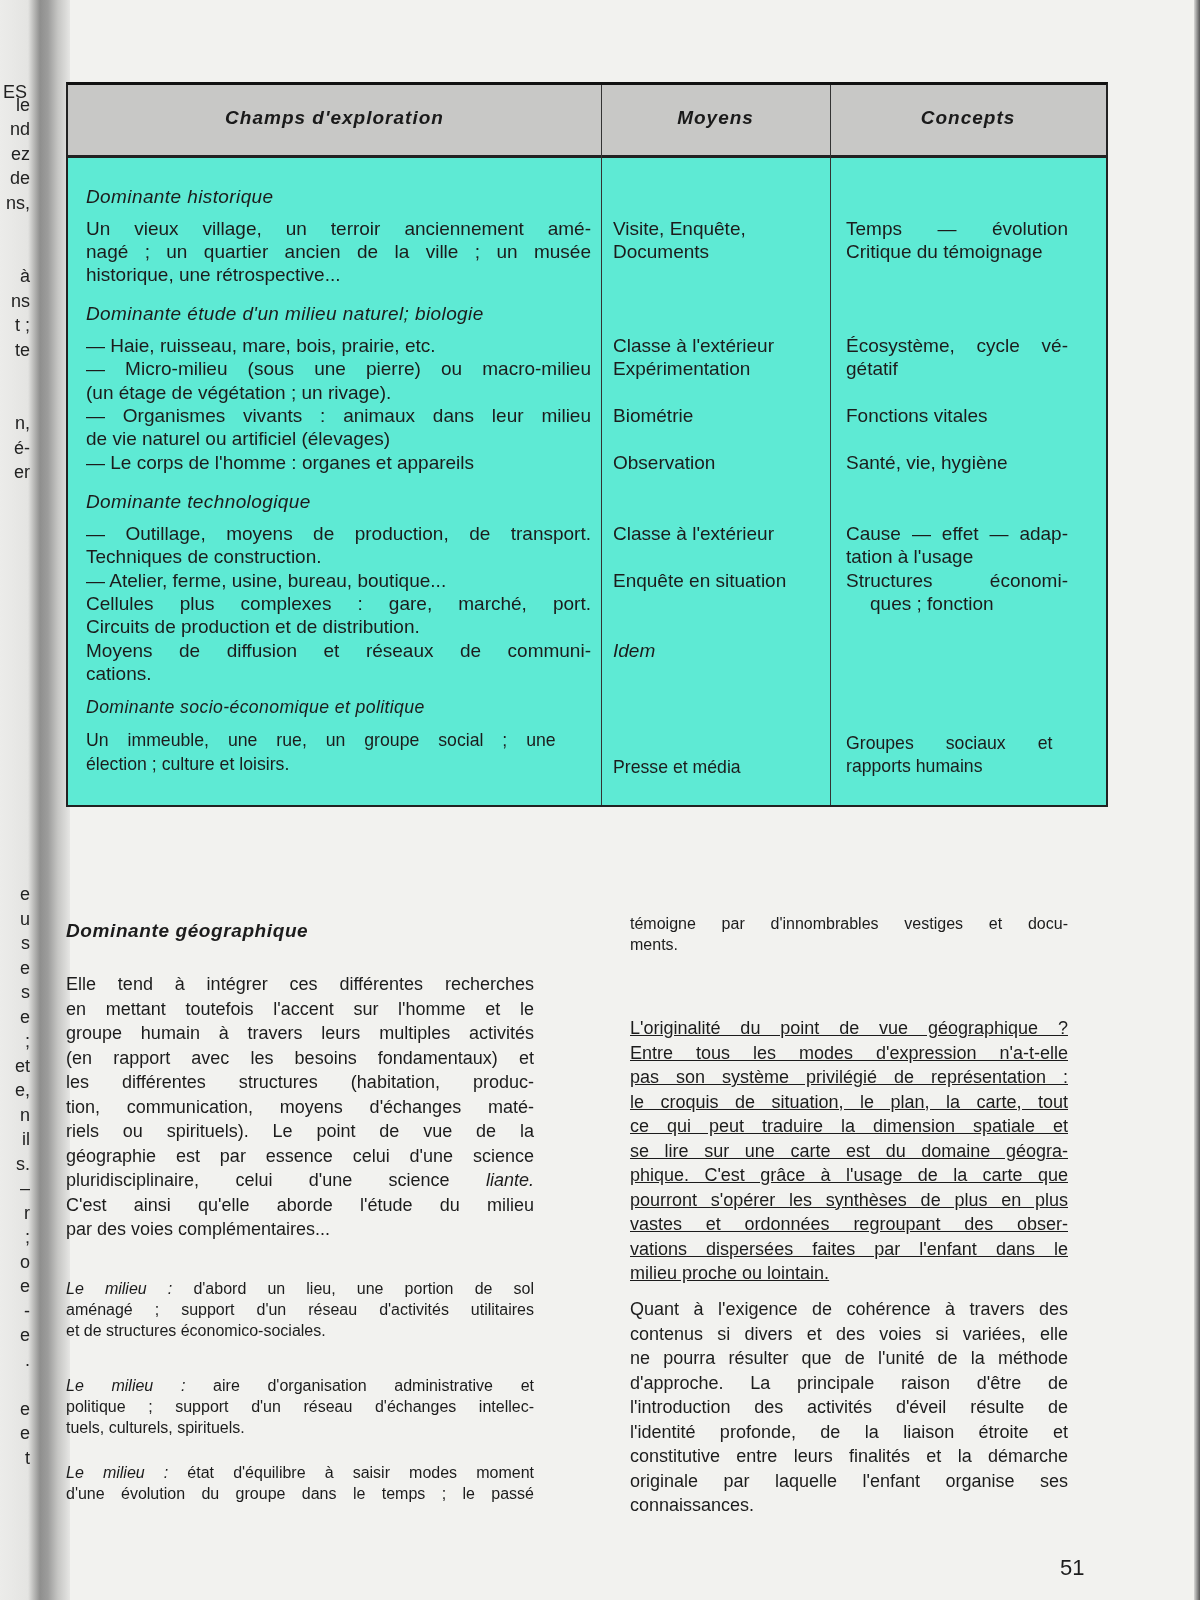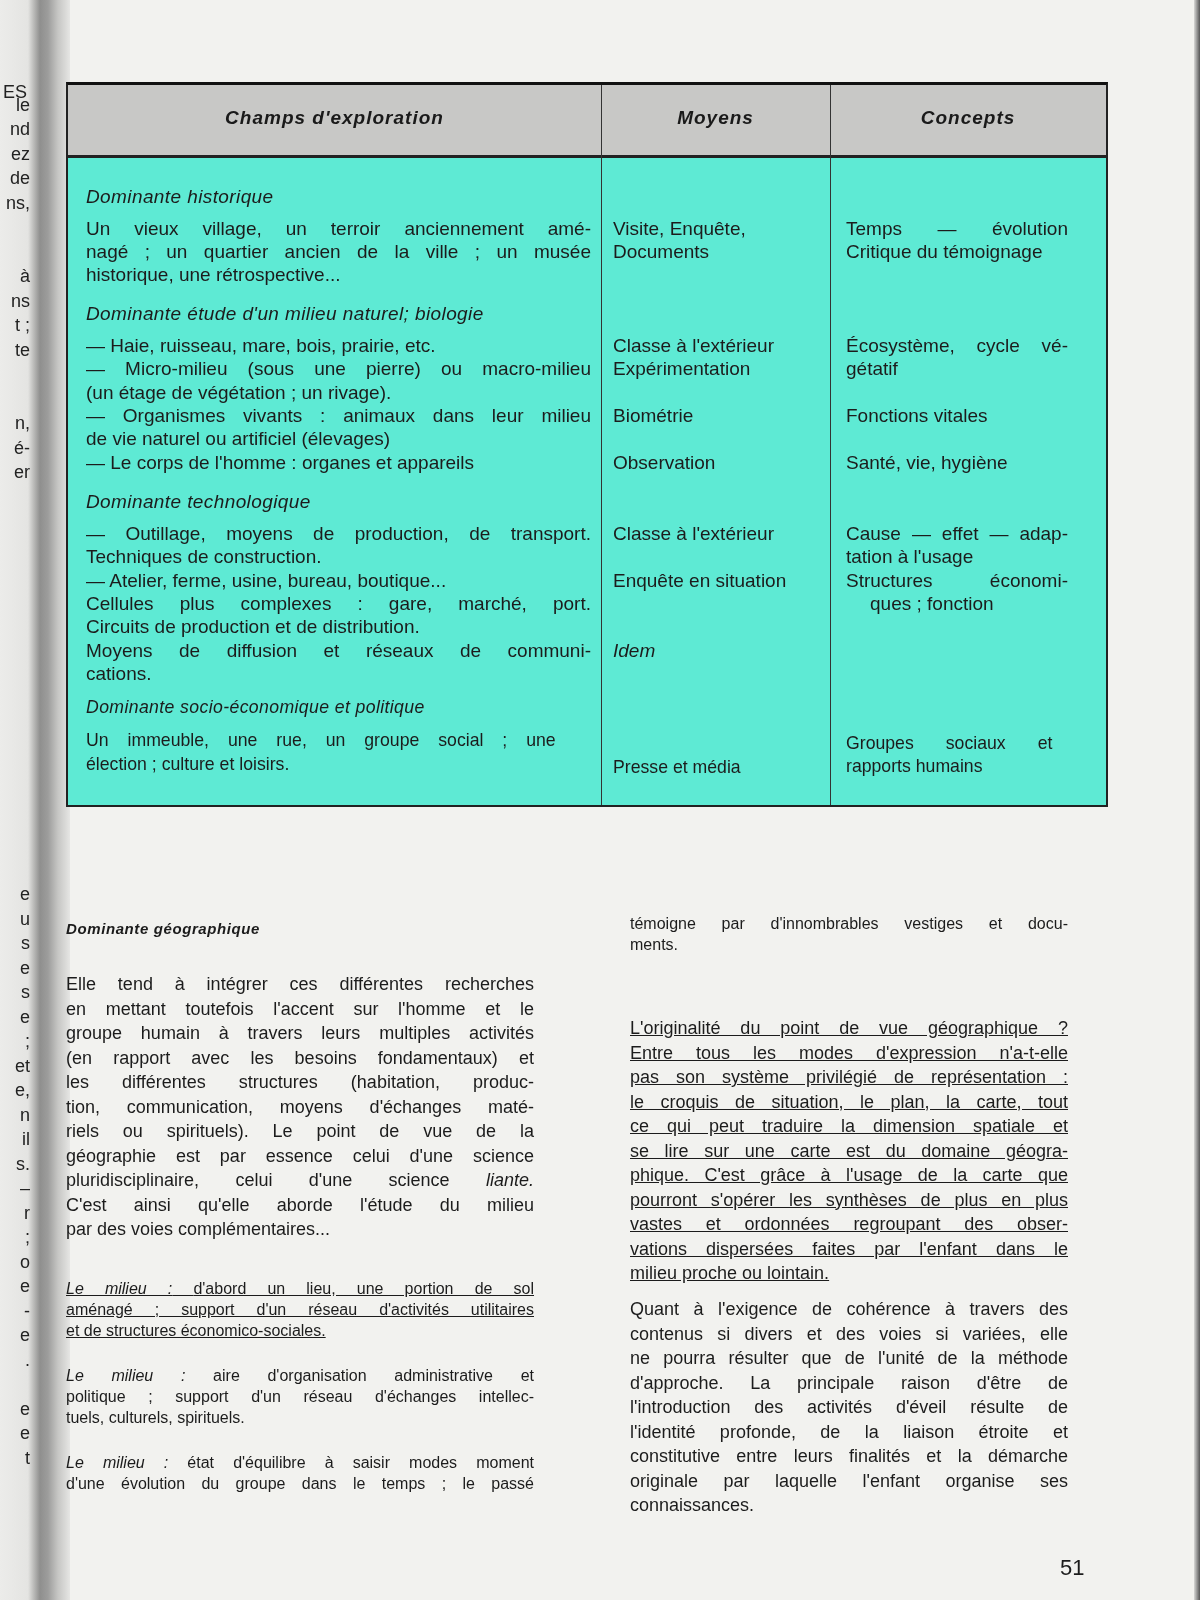--- a/index.html
+++ b/index.html
@@ -51,21 +51,21 @@
   .condensed { transform: scaleX(0.93); transform-origin: left; }
 
   
   .body-col {
     position: absolute; font-size: 18px; line-height: 24.5px;
   }
   .body-col .ln { white-space: nowrap; display: block; text-align: justify; text-align-last: justify; }
   .body-col .ln.last { text-align-last: left; }
   .heading-geo {
     position: absolute; left: 66px; top: 920px; font-style: italic; font-weight: bold;
-    font-size: 15px; letter-spacing: 0.6px;
+    font-size: 19px; letter-spacing: 0.6px;
   }
   .small-col { font-size: 16px; line-height: 21px; }
   .page-num { position: absolute; left: 1060px; top: 1555px; font-size: 22px; }
 </style>
 </head>
 <body>
 
 <div class="gutter"></div>
 <div id="gutter-top">
     <div class="gutter-frag" style="top: 80px; text-align: center;">ES</div>
@@ -178,21 +178,21 @@
     <span class="ln"><span>les différentes structures (habitation, produc-</span></span>
     <span class="ln"><span>tion, communication, moyens d'échanges maté-</span></span>
     <span class="ln"><span>riels ou spirituels). Le point de vue de la</span></span>
     <span class="ln"><span>géographie est par essence celui d'une science</span></span>
     <span class="ln"><span>pluridisciplinaire, celui d'une science </span><span class="italic">liante.</span></span>
     <span class="ln"><span>C'est ainsi qu'elle aborde l'étude du milieu</span></span>
     <span class="ln last"><span>par des voies complémentaires...</span></span>
   </div>
 
 <div class="body-col small-col" id="milieux" style="left:66px;top:1278px;width:468px;">
-    <div style="margin-bottom: 24px; text-decoration: underline;">
+    <div style="margin-bottom: 34px;">
       <span class="ln"><span class="italic">Le milieu :</span> <span>d'abord un lieu, une portion de sol</span></span>
       <span class="ln"><span>aménagé ; support d'un réseau d'activités utilitaires</span></span>
       <span class="ln last"><span>et de structures économico-sociales.</span></span>
     </div>
     <div style="margin-bottom: 24px;">
       <span class="ln"><span class="italic">Le milieu :</span> <span>aire d'organisation administrative et</span></span>
       <span class="ln"><span>politique ; support d'un réseau d'échanges intellec-</span></span>
       <span class="ln last"><span>tuels, culturels, spirituels.</span></span>
     </div>
     <div style="margin-bottom: 24px;">

